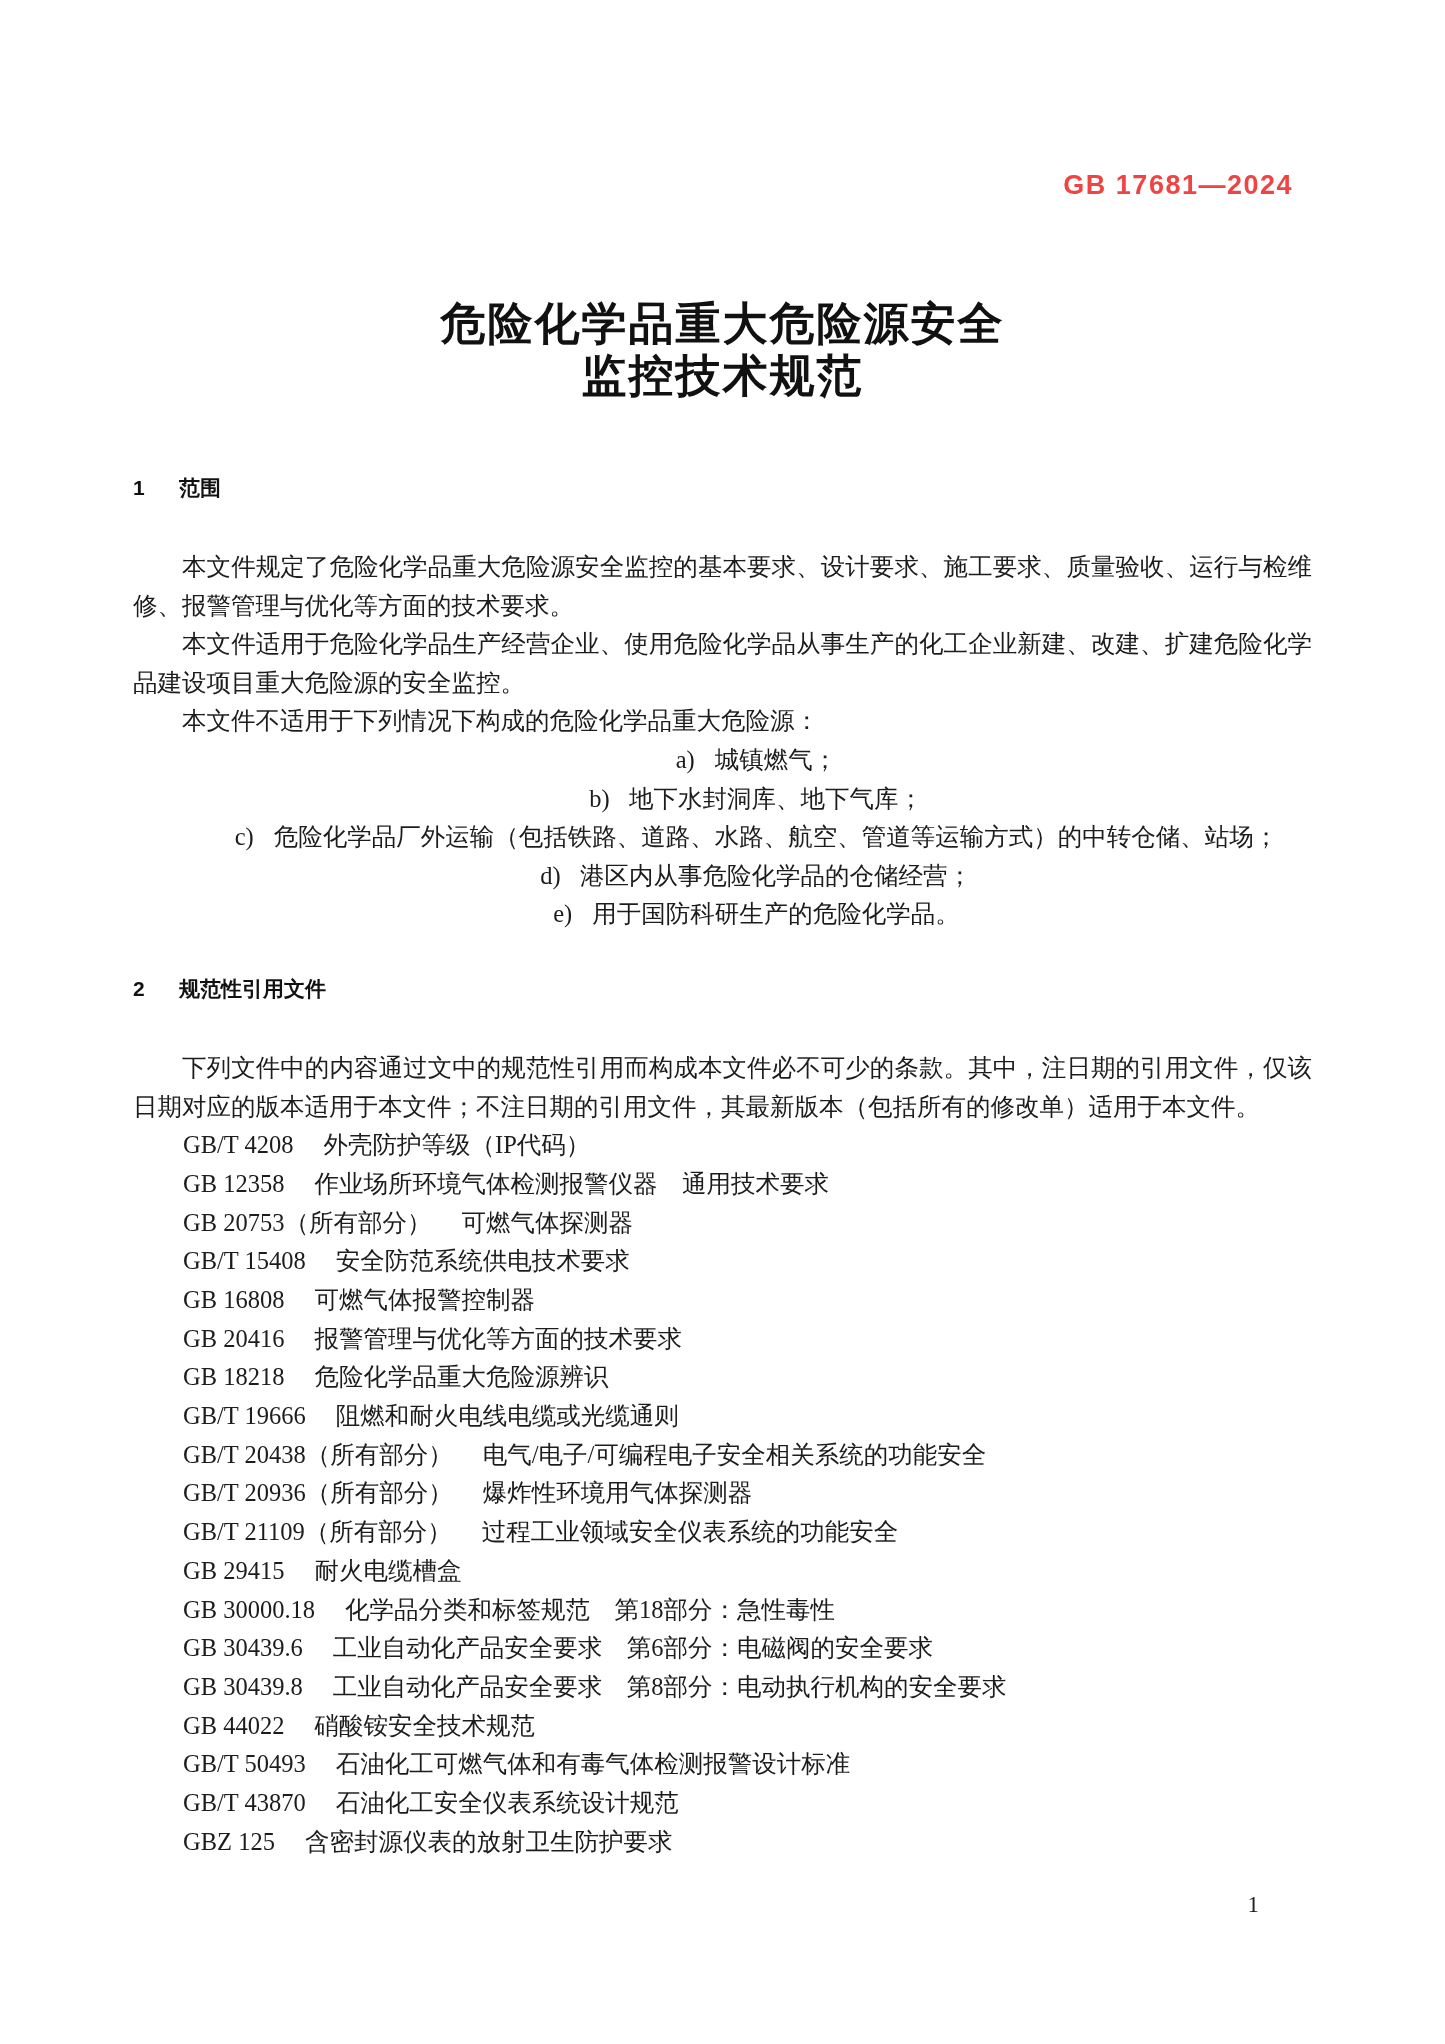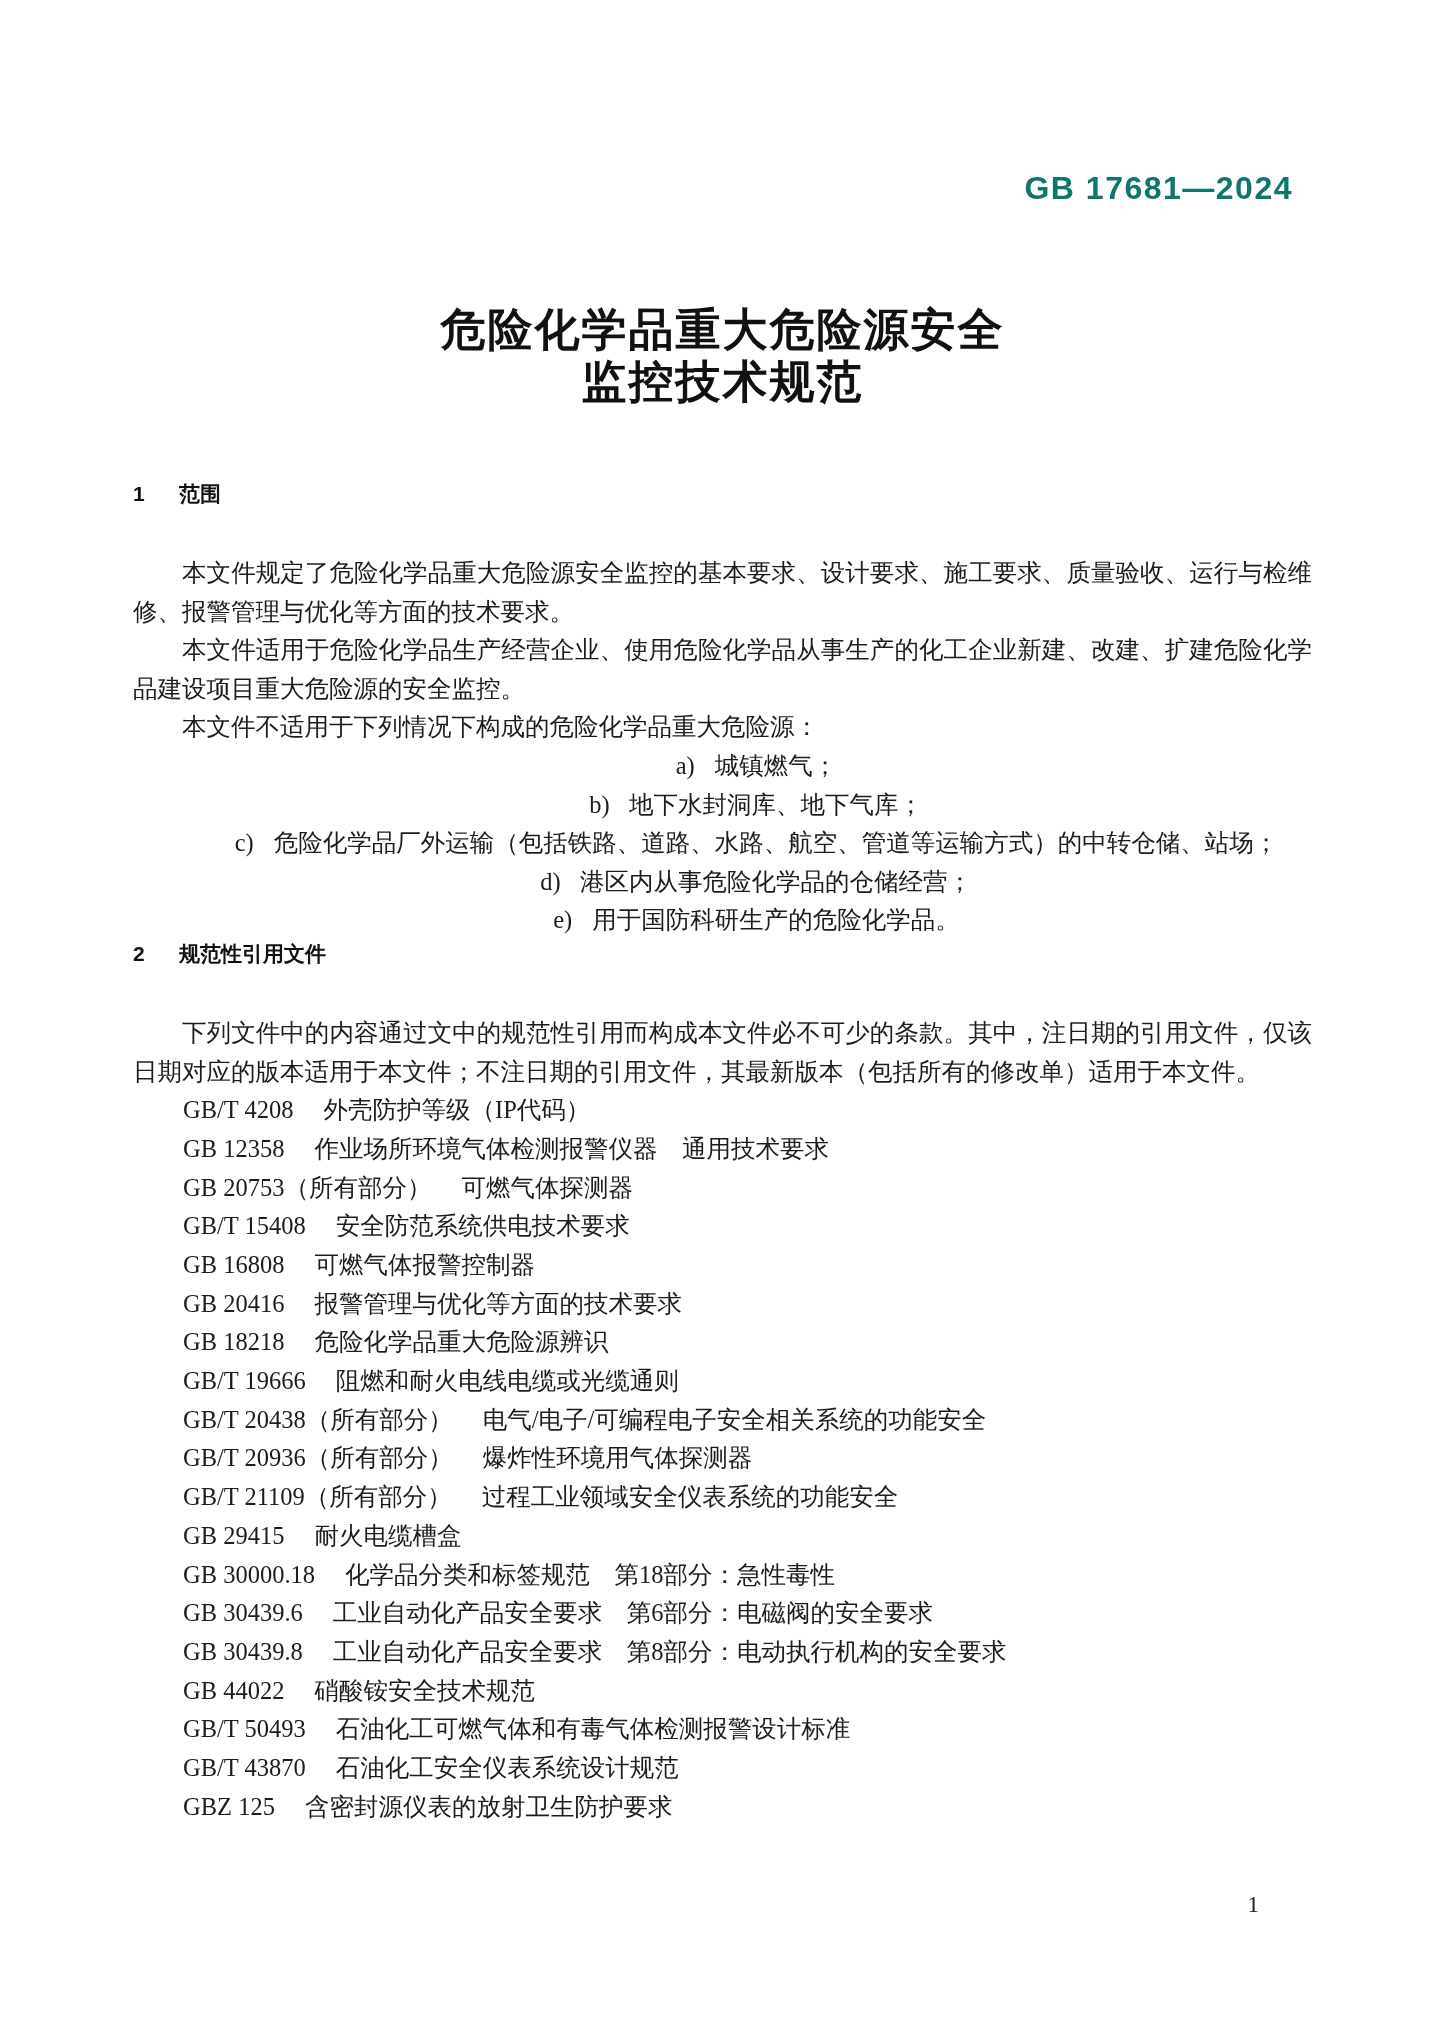--- a/index.html
+++ b/index.html
@@ -13,23 +13,23 @@
     overflow:hidden;
     font-family:"Liberation Serif","DejaVu Serif",serif;
   }
   
   .doc-code{
     padding-top:170px;
     text-align:right;
     margin-right:19px;
     font-family:"Liberation Sans","DejaVu Sans",sans-serif;
     font-weight:700;
-    font-size:32px;
+    font-size:27px;
     letter-spacing:1.5px;
-    color:#0f766e;
+    color:#ef4444;
   }
   
   .doc-title{
     margin:97px 0 0 0;
     text-align:center;
     font-family:"Liberation Sans","DejaVu Sans",sans-serif;
     font-weight:700;
     font-size:45px;
     line-height:52px;
     letter-spacing:2px;
@@ -39,21 +39,21 @@
   .sec-heading{
     margin:0;
     font-family:"Liberation Sans","DejaVu Sans",sans-serif;
     font-weight:700;
     font-size:21px;
     line-height:28px;
     color:#111;
   }
   .sec-heading .sec-num{display:inline-block;min-width:18px;margin-right:28px;}
   .sec1-heading{margin-top:72px;}
-  .sec2-heading{}
+  .sec2-heading{margin-top:41px;}
   
   .para{
     margin:0;
     font-size:24.5px;
     line-height:38.6px;
     text-align:justify;
     text-justify:inter-ideograph;
     text-indent:2em;
     color:#1c1c1c;
   }

